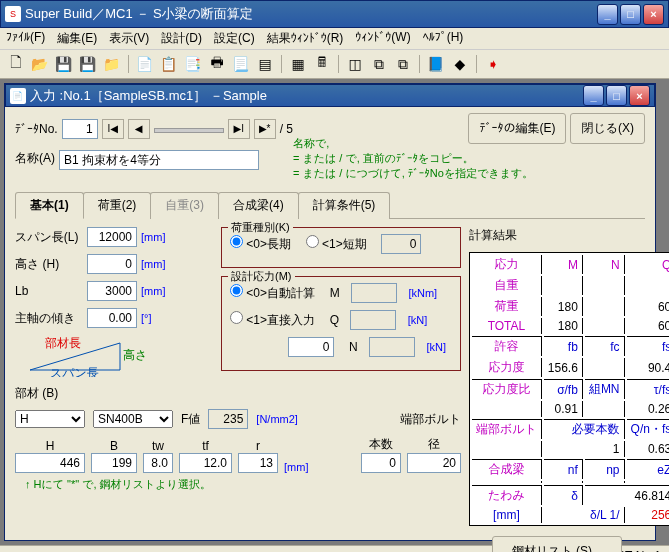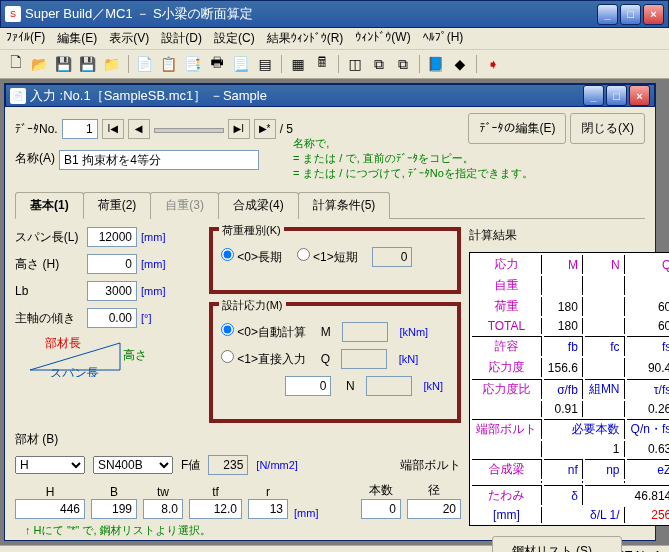--- a/index.html
+++ b/index.html
@@ -31,21 +31,21 @@
 .green{color:#008000;font-size:11px}
 .tabs{display:flex;border-bottom:1px solid #aca899;margin-top:4px}
 .tab{padding:4px 14px;border:1px solid #aca899;border-bottom:none;background:#ece9d8;margin-right:-1px;cursor:pointer;position:relative;top:1px;border-radius:3px 3px 0 0}
 .tab.sel{background:#ece9d8;font-weight:bold;border-bottom:1px solid #ece9d8;z-index:1}
 .tab.dis{color:#888}
 .body2{display:flex;gap:8px;flex:1;padding-top:8px}
 .left{flex:1}
 .left .lr{display:flex;align-items:center;margin-bottom:7px;gap:4px}
 .left .ll{width:68px}
 .unit{color:#0000ff;font-size:11px}
-.fields{border:4px solid #7f1d1d;padding:16px 8px;margin-left:4px;margin-bottom:8px;position:relative}
+.fields{border:1px solid #7f1d1d;padding:6px 8px;margin-left:16px;margin-bottom:8px;position:relative}
 .fields .fl{position:absolute;top:-8px;left:6px;background:#ece9d8;padding:0 3px;font-size:11px}
 .diagram{margin:4px 0 8px 10px}
 .right{width:176px}
 .right .hd{font-size:12px;margin-bottom:8px}
 .table{background:#fff;border:1px solid #000;font-size:11px}
 .table tr td{padding:1px 4px;text-align:right;border-right:1px solid #000;white-space:nowrap}
 .table tr td:first-child{text-align:center;width:52px}
 .table tr td:last-child{border-right:none}
 .table .sec td{border-top:1px solid #000}
 .table .mag{color:#c000c0}
@@ -209,21 +209,21 @@
           <select class="txt" style="width:80px"><option>SN400B</option></select>
           <span>F値</span>
           <input class="txt num ro" style="width: 40px;" value="235">
           <span class="unit">[N/mm2]</span>
           <span style="flex:1"></span>
           <span>端部ボルト</span>
         </div>
         <div style="display:flex;gap:6px;align-items:flex-end">
           <div style="text-align:center"><div>H</div><input class="txt num" style="width: 70px;" value="446"></div>
           <div style="text-align:center"><div>B</div><input class="txt num" style="width: 46px;" value="199"></div>
-          <div style="text-align:center"><div>tw</div><input class="txt num" style="width: 40px;" value="8.0"></div>
+          <div style="text-align:center"><div>tw</div><input class="txt num" style="width: 30px;" value="8.0"></div>
           <div style="text-align:center"><div>tf</div><input class="txt num" style="width: 53px;" value="12.0"></div>
           <div style="text-align:center"><div>r</div><input class="txt num" style="width: 40px;" value="13"></div>
           <span class="unit">[mm]</span>
           <span style="flex:1"></span>
           <div style="text-align:center"><div>本数</div><input class="txt num" style="width: 40px;" value="0"></div>
           <div style="text-align:center"><div>径</div><input class="txt num" style="width: 54px;" value="20"></div>
         </div>
         <div class="green" style="margin-top:4px;margin-left:10px">↑ Hにて "*" で, 鋼材リストより選択。</div>
       </div>
 

